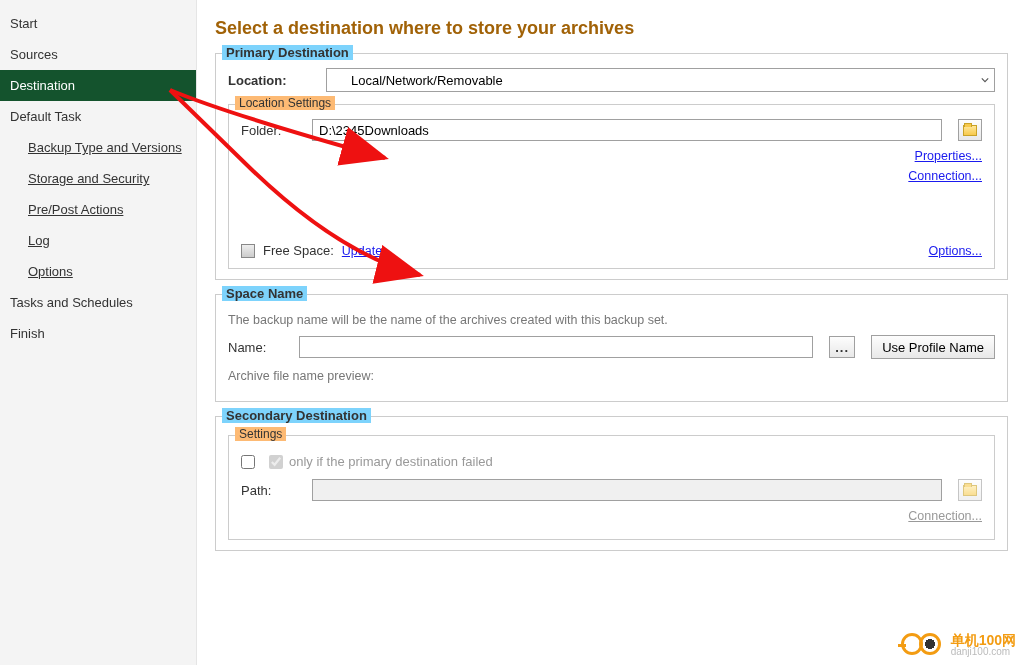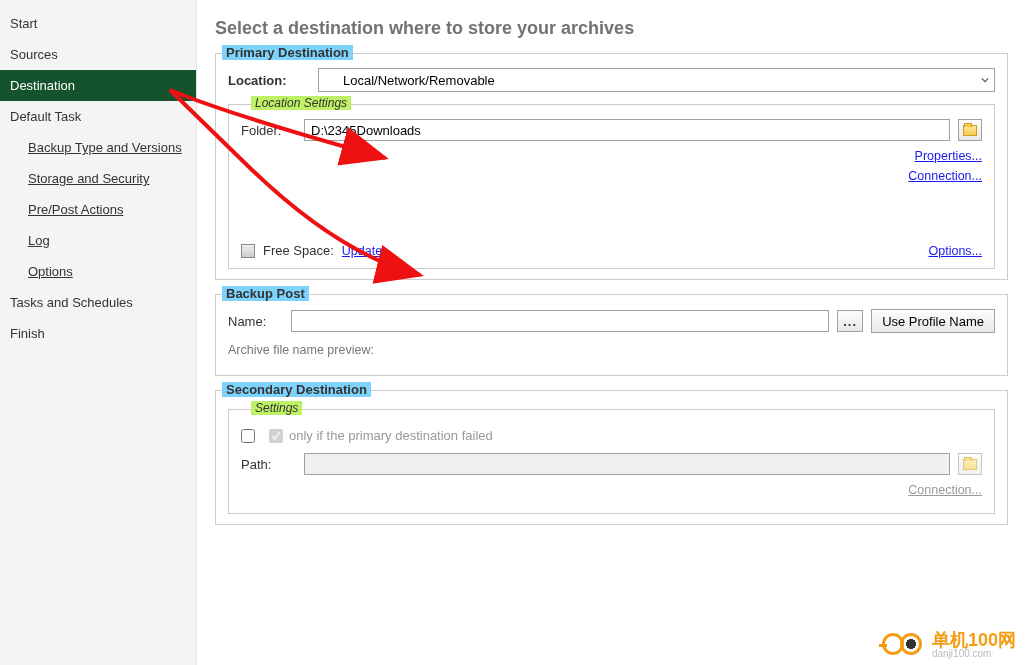--- a/index.html
+++ b/index.html
@@ -42,21 +42,21 @@
   
   .main {
     flex: 1;
     padding: 16px 18px 12px 18px;
     overflow: auto;
   }
   .page-title {
     font-size: 18px;
     font-weight: 600;
     margin: 2px 0 14px 0;
-    color: #737373;
+    color: #a16207;
   }
   
   .group {
     border: 1px solid #ccc;
     margin-bottom: 14px;
     position: relative;
     padding: 14px 12px 10px 12px;
   }
   .group-legend {
     position: absolute;
@@ -69,30 +69,29 @@
   }
   .inner-group {
     border: 1px solid #ccc;
     position: relative;
     padding: 14px 12px 10px 12px;
     margin-top: 12px;
   }
   .inner-legend {
     position: absolute;
     top: -9px;
-    left: 22px;
-    background: #bef264;
+    left: 6px;
+    background: #fdba74;
     padding: 0 4px;
     font-size: 12px;
-    font-style: italic;
   }
   .row {
     display: flex;
     align-items: center;
-    gap: 8px;
+    gap: 16px;
   }
   .label-col {
     width: 70px;
     font-weight: 600;
   }
   .label-col.normal { font-weight: normal; }
   select.dropdown {
     flex: 1;
     height: 24px;
     border: 1px solid #a0a0a0;
@@ -241,21 +240,21 @@
   .watermark .logo .c1{
     position:absolute;left:0;top:2px;width:22px;height:22px;border:3px solid #f39c12;border-radius:50%;
   }
   .watermark .logo .c1::after{
     content:"";position:absolute;left:-6px;top:8px;width:8px;height:3px;background:#f39c12;
   }
   .watermark .logo .c2{
     position:absolute;left:18px;top:2px;width:22px;height:22px;border:3px solid #f39c12;border-radius:50%;background:radial-gradient(circle at center,#333 0 5px,transparent 5px);
   }
   .watermark .txt{display:flex;flex-direction:column;line-height:1;}
-  .watermark .t1{font-size:18px;color:#f39c12;font-weight:600;}
+  .watermark .t1{font-size:14px;color:#f39c12;font-weight:600;}
   .watermark .t2{font-size:10px;color:#bbb;}
 </style>
 </head>
 <body>
 
 <div class="layout">
   <div class="sidebar" id="sidebar">
       <div class="sidebar-item">Start</div>
       <div class="sidebar-item">Sources</div>
       <div class="sidebar-item selected">Destination</div>
@@ -311,21 +310,22 @@
             <span class="square-icon"></span>
             <span>Free Space:</span>
             <span class="link">Update...</span>
           </div>
           <span class="link">Options...</span>
         </div>
       </div>
     </div>
 
     <div class="group">
-      <div class="group-legend">Backup Post</div>
+      <div class="group-legend">Space Name</div>
+      <div class="desc-text">The backup name will be the name of the archives created with this backup set.</div>
       <div class="row">
         <div class="label-col normal" style="width:55px">Name:</div>
         <input class="textfield" type="text" value="" style="">
         <span class="ellipsis-btn">...</span>
         <button class="btn">Use Profile Name</button>
       </div>
       <div class="desc-text" style="margin-top:10px">Archive file name preview:</div>
     </div>
 
     <div class="group">

